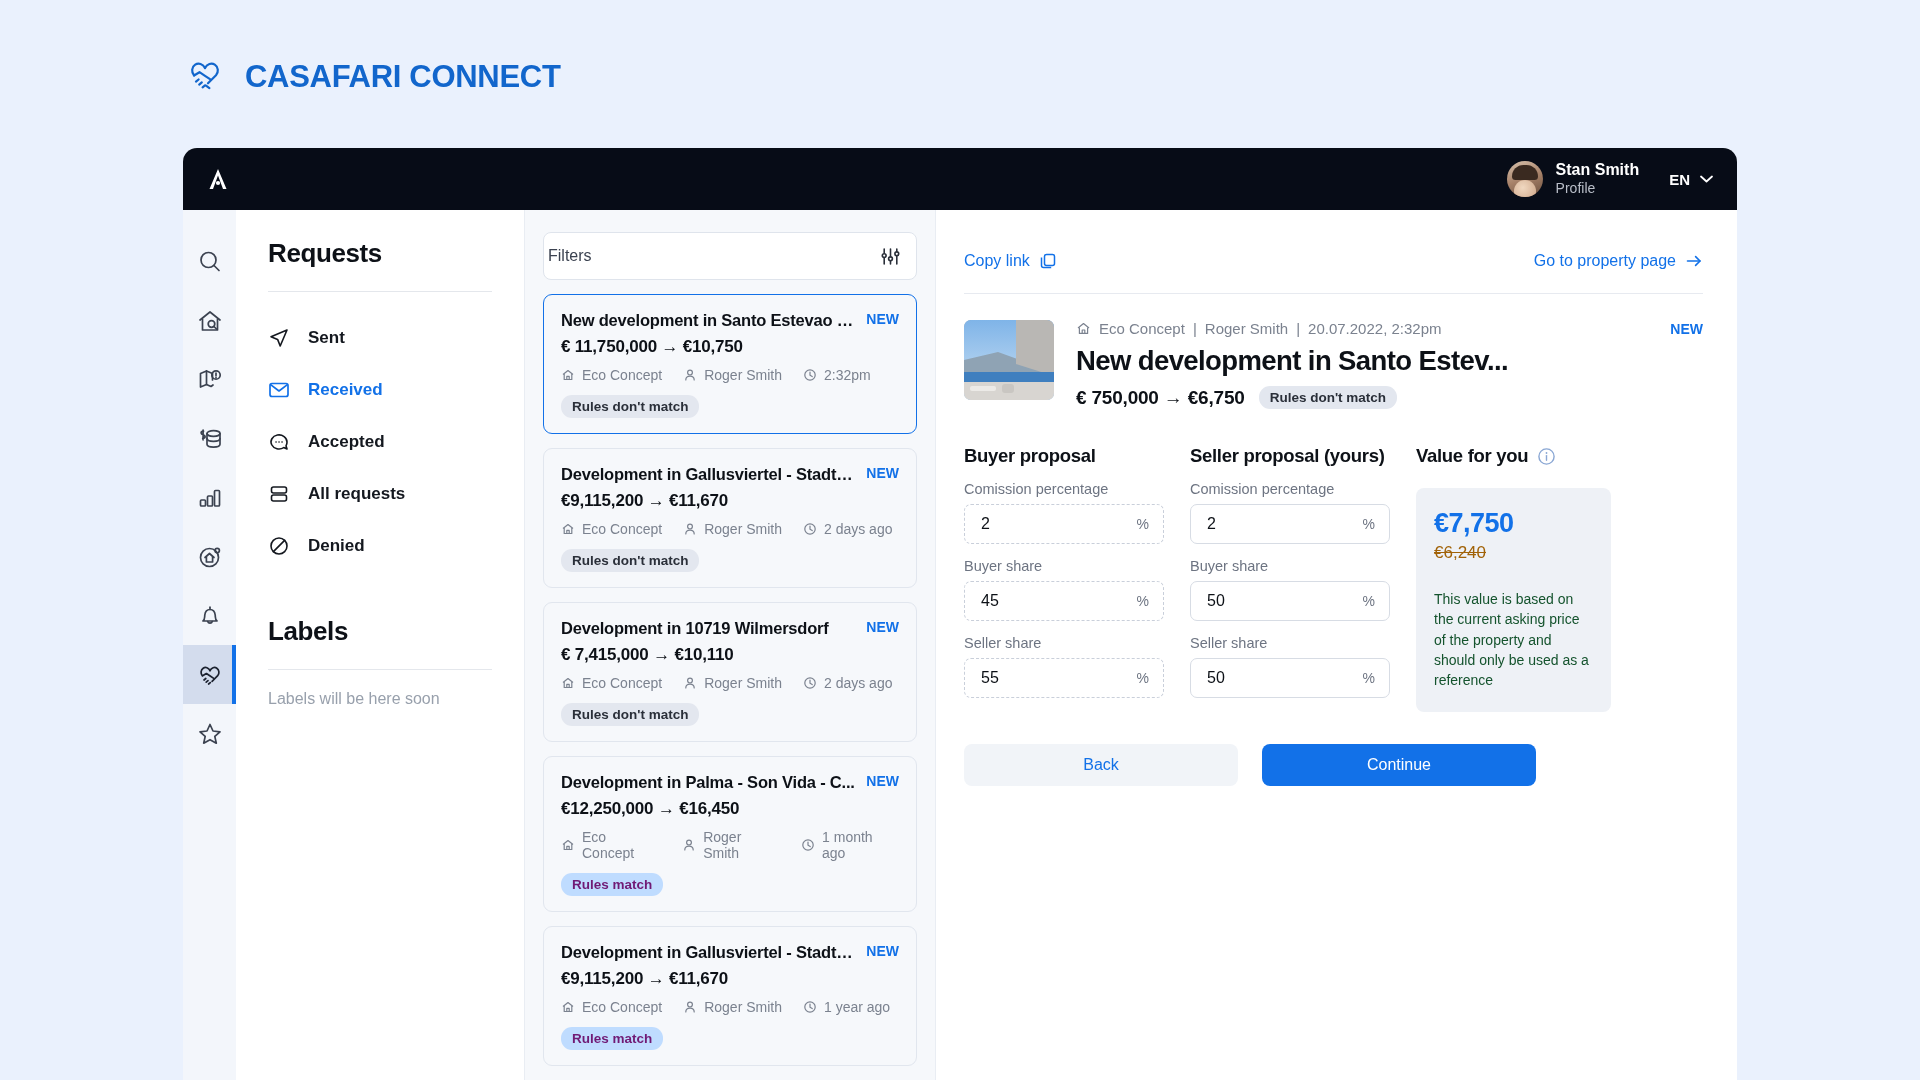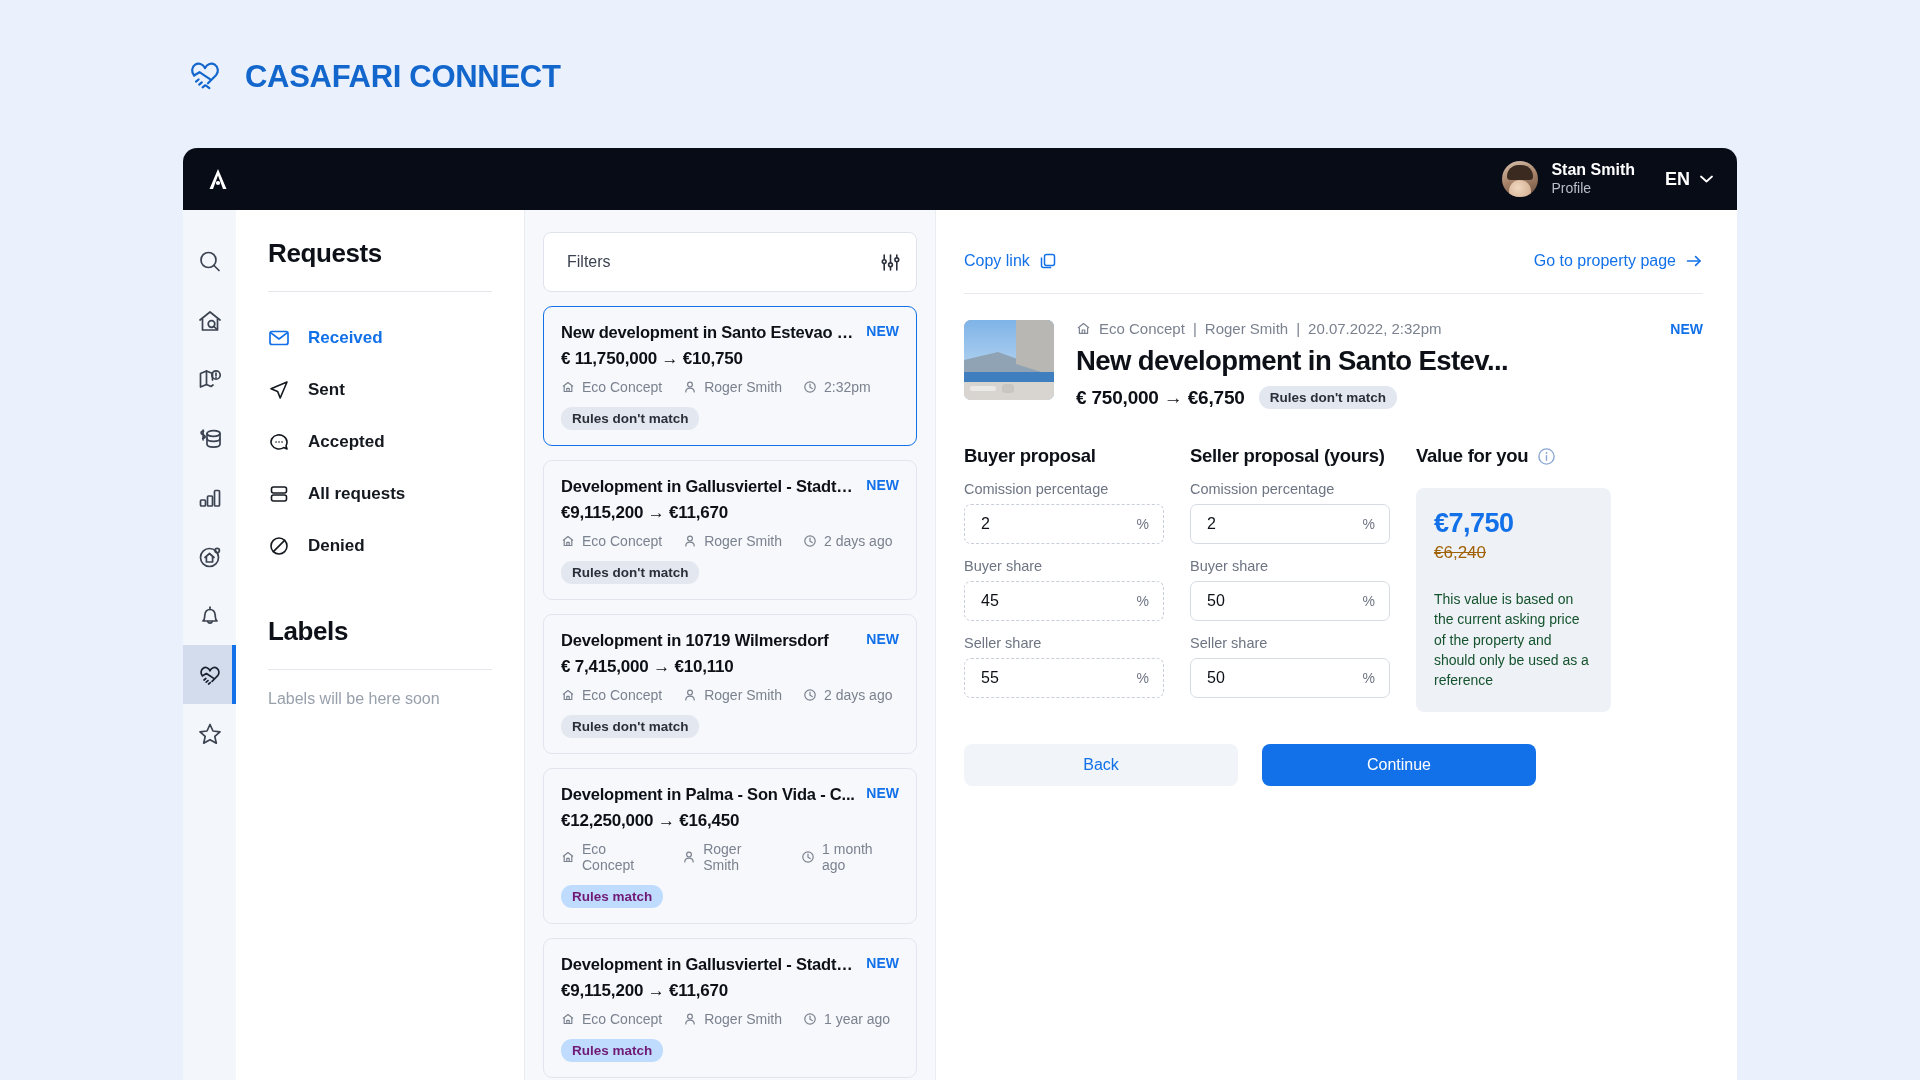--- a/index.html
+++ b/index.html
@@ -49,21 +49,21 @@
     background: radial-gradient(circle at 40% 35%, #f0d8c0, #caa183);
     transform: translate(-50%,0);
   }
   .avatar::before {
     content:""; position:absolute; left:50%; top:10%;
     width:26px; height:15px; border-radius:13px 13px 4px 4px;
     background:#3a2a20; transform:translateX(-50%); z-index:2;
   }
   .user-name { color:#fff; font-size:16px; font-weight:bold; line-height:1.25; }
   .user-sub { color:#b9bec8; font-size:14px; line-height:1.25; }
-  .lang { display:flex; align-items:center; gap:10px; color:#fff; font-size:18px; font-weight:bold; }
+  .lang { display:flex; align-items:center; gap:10px; color:#fff; font-size:15px; font-weight:bold; }
   .chev { width:13px; height:8px; display:block; }
 
   .body-row { display: flex; height: calc(100% - 62px); }
 
   
   .rail {
     width: 53px; background:#f3f6fb; flex:none;
     padding-top: 22px; display:flex; flex-direction:column; align-items:stretch;
   }
   .rail-item {
@@ -94,23 +94,23 @@
 
   
   .list {
     width: 412px; flex:none; background:#f6f8fb;
     border-left:1px solid #e9edf3; border-right:1px solid #e9edf3;
     padding: 22px 18px 0 18px;
     display:flex; flex-direction:column; gap:14px;
     overflow:hidden;
   }
   .filters {
-    height:60px; background:#fff; border:1px solid #dfe4ec; border-radius:8px;
+    height:48px; background:#fff; border:1px solid #dfe4ec; border-radius:8px;
     display:flex; align-items:center; justify-content:space-between;
-    padding: 0 15px 0 23px; flex:none;
+    padding: 0 15px 0 4px; flex:none;
   }
   .filters span { font-size:16px; color:#3b4250; }
   .filters svg { width:21px; height:21px; display:block; }
 
   .card {
     background:#f6f8fb; border:1px solid #e1e6ee; border-radius:9px;
     padding: 16px 17px 15px 17px; flex:none;
   }
   .card.selected { border-color:#1271e8; background:#f6f8fb; }
   .card-top { display:flex; align-items:flex-start; justify-content:space-between; gap:10px; }
@@ -304,33 +304,33 @@
         <svg viewBox="0 0 30 30" fill="none" stroke="#3b4250" stroke-width="1.7" stroke-linejoin="round">
           <path d="M15 5.5 L18 12 L25 12.8 L19.8 17.4 L21.3 24.2 L15 20.7 L8.7 24.2 L10.2 17.4 L5 12.8 L12 12 Z"></path>
         </svg>
       </div>
     </div>
 
     <div class="nav">
       <h2>Requests</h2>
       <div class="nav-rule"></div>
 
+      <div class="nav-item">
+        <svg viewBox="0 0 22 22" fill="none" stroke="#14181f" stroke-width="1.6" stroke-linejoin="round">
+          <path d="M19 3 L3 9.8 L9.6 12.4 L12.2 19 Z"></path>
+        </svg>
+        <span>Sent</span>
+      </div>
+
       <div class="nav-item active">
         <svg viewBox="0 0 22 22" fill="none" stroke="#1271e8" stroke-width="1.7" stroke-linejoin="round">
           <rect x="2" y="4.5" width="18" height="13" rx="2"></rect>
             <path d="M2.6 5.6 L11 12 L19.4 5.6"></path>
         </svg>
         <span>Received</span>
-      </div>
-
-      <div class="nav-item">
-        <svg viewBox="0 0 22 22" fill="none" stroke="#14181f" stroke-width="1.6" stroke-linejoin="round">
-          <path d="M19 3 L3 9.8 L9.6 12.4 L12.2 19 Z"></path>
-        </svg>
-        <span>Sent</span>
       </div>
 
       <div class="nav-item">
         <svg viewBox="0 0 22 22" fill="none" stroke="#14181f" stroke-width="1.6" stroke-linecap="round" stroke-linejoin="round">
           <path d="M19 11 a8 7 0 1 0 -3.3 5.6 L19 18 l-1-3.2 A6.8 6.8 0 0 0 19 11 Z"></path>
           <path d="M8 11h.1M11 11h.1M14 11h.1"></path>
         </svg>
         <span>Accepted</span>
       </div>
 

